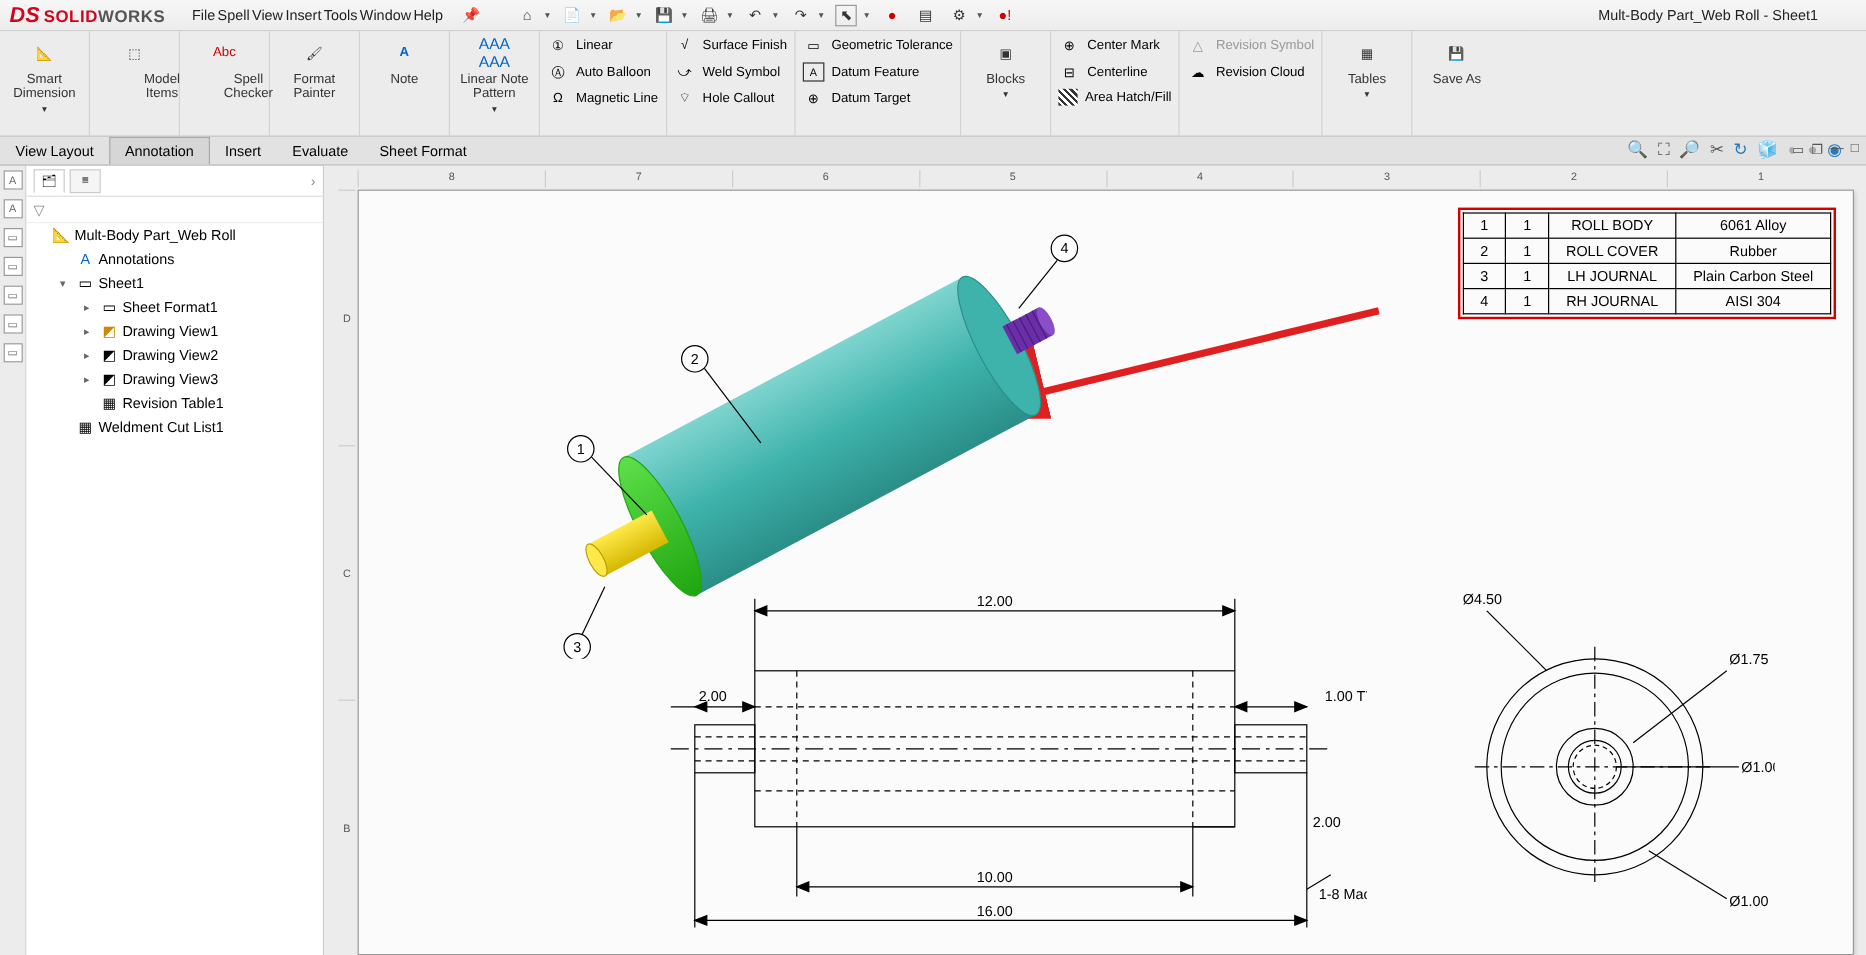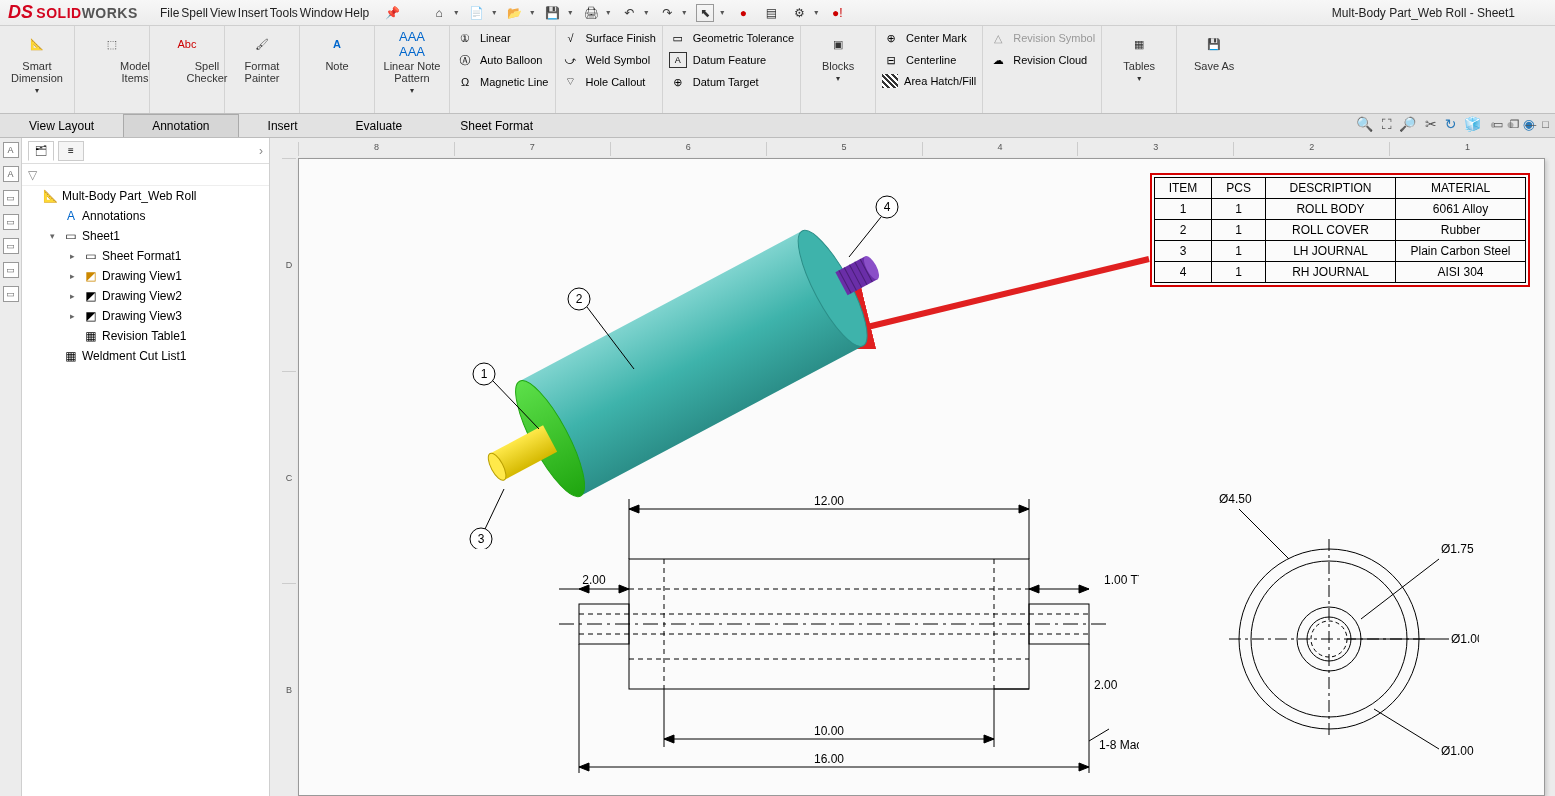--- a/index.html
+++ b/index.html
@@ -24,21 +24,21 @@
 .rgroup { display: flex; flex-direction: column; align-items: center; justify-content: flex-start; padding: 4px 8px; border-right: 1px solid #d3d3d3; font-size: 11px; color: #333; }
 .rgroup .big { display: flex; flex-direction: column; align-items: center; gap: 2px; width: 58px; }
 .rgroup .big .icn { width: 28px; height: 28px; display: flex; align-items: center; justify-content: center; }
 .rcol { display: flex; flex-direction: column; gap: 6px; padding: 4px 6px; border-right: 1px solid #d3d3d3; font-size: 11px; }
 .rcol .line { display: flex; align-items: center; gap: 6px; white-space: nowrap; }
 .rcol .line .icn { width: 18px; height: 16px; display: inline-flex; align-items: center; justify-content: center; }
 .dim { color: #999; }
 
 
 .tabstrip { height: 24px; background: #e2e2e2; display: flex; align-items: flex-end; font-size: 12px; border-bottom: 1px solid #bcbcbc; position: relative; }
-.tabstrip .tab { padding: 4px 28px; border: 1px solid transparent; border-bottom: none; cursor: default; }
+.tabstrip .tab { padding: 4px 12px; border: 1px solid transparent; border-bottom: none; cursor: default; }
 .tabstrip .tab.active { background: #d6d6d6; border-color: #aaa; }
 .viewtools { position: absolute; right: 20px; top: 2px; display: flex; gap: 8px; font-size: 14px; color: #555; }
 .wintools { position: absolute; right: 8px; top: 122px; display: flex; gap: 6px; font-size: 11px; color: #555; }
 
 
 .main { display: flex; height: calc(796px - 26px - 88px - 24px); }
 .sidebar-rail { width: 22px; background: #ececec; border-right: 1px solid #cfcfcf; display: flex; flex-direction: column; gap: 8px; padding-top: 4px; align-items: center; }
 .sidebar-rail .ri { width: 16px; height: 16px; border: 1px solid #999; background: #fff; font-size: 9px; display: flex; align-items: center; justify-content: center; color: #666; }
 
 .tree { width: 248px; background: #fff; border-right: 1px solid #cfcfcf; font-size: 12px; display: flex; flex-direction: column; }
@@ -364,26 +364,20 @@
       <span>D</span>
         <span>C</span>
         <span>B</span>
     </div>
 
     <div class="sheet">
 
       <div class="bom">
         <table>
           <tbody>
-              <tr>
-            <th>ITEM</th>
-            <th>PCS</th>
-            <th style="min-width:130px;">DESCRIPTION</th>
-            <th style="min-width:130px;">MATERIAL</th>
-          </tr>
           <tr>
                 <td>1</td>
                 <td>1</td>
                 <td>ROLL BODY</td>
                 <td>6061 Alloy</td>
               </tr>
           <tr>
                 <td>2</td>
                 <td>1</td>
                 <td>ROLL COVER</td>

